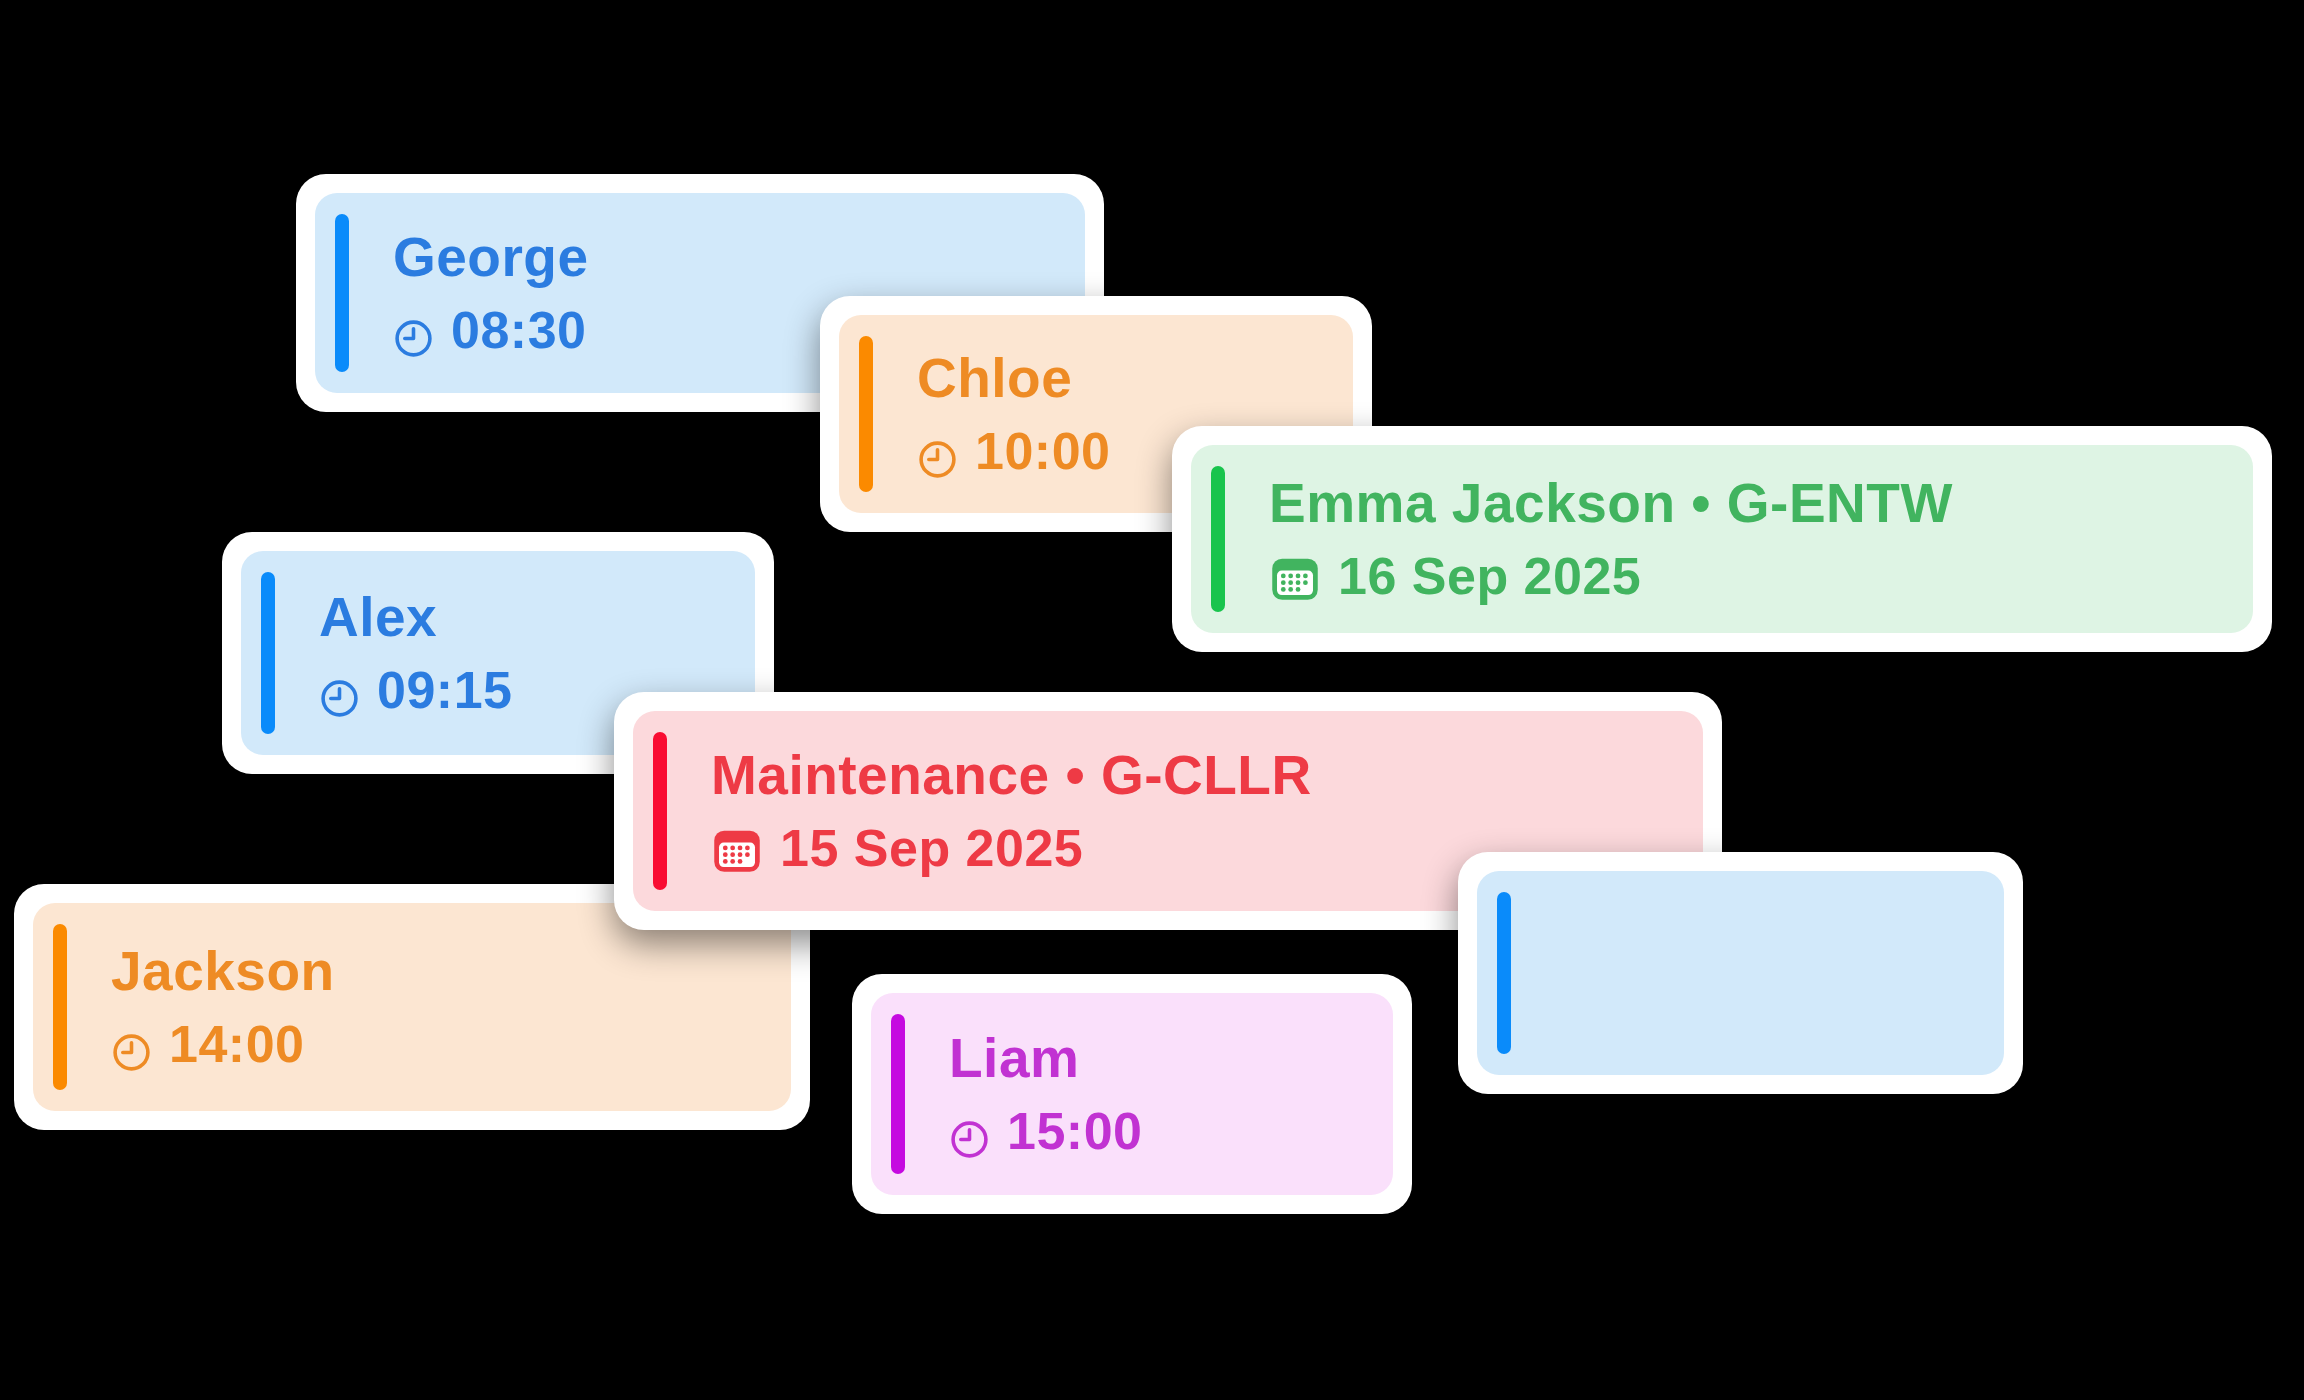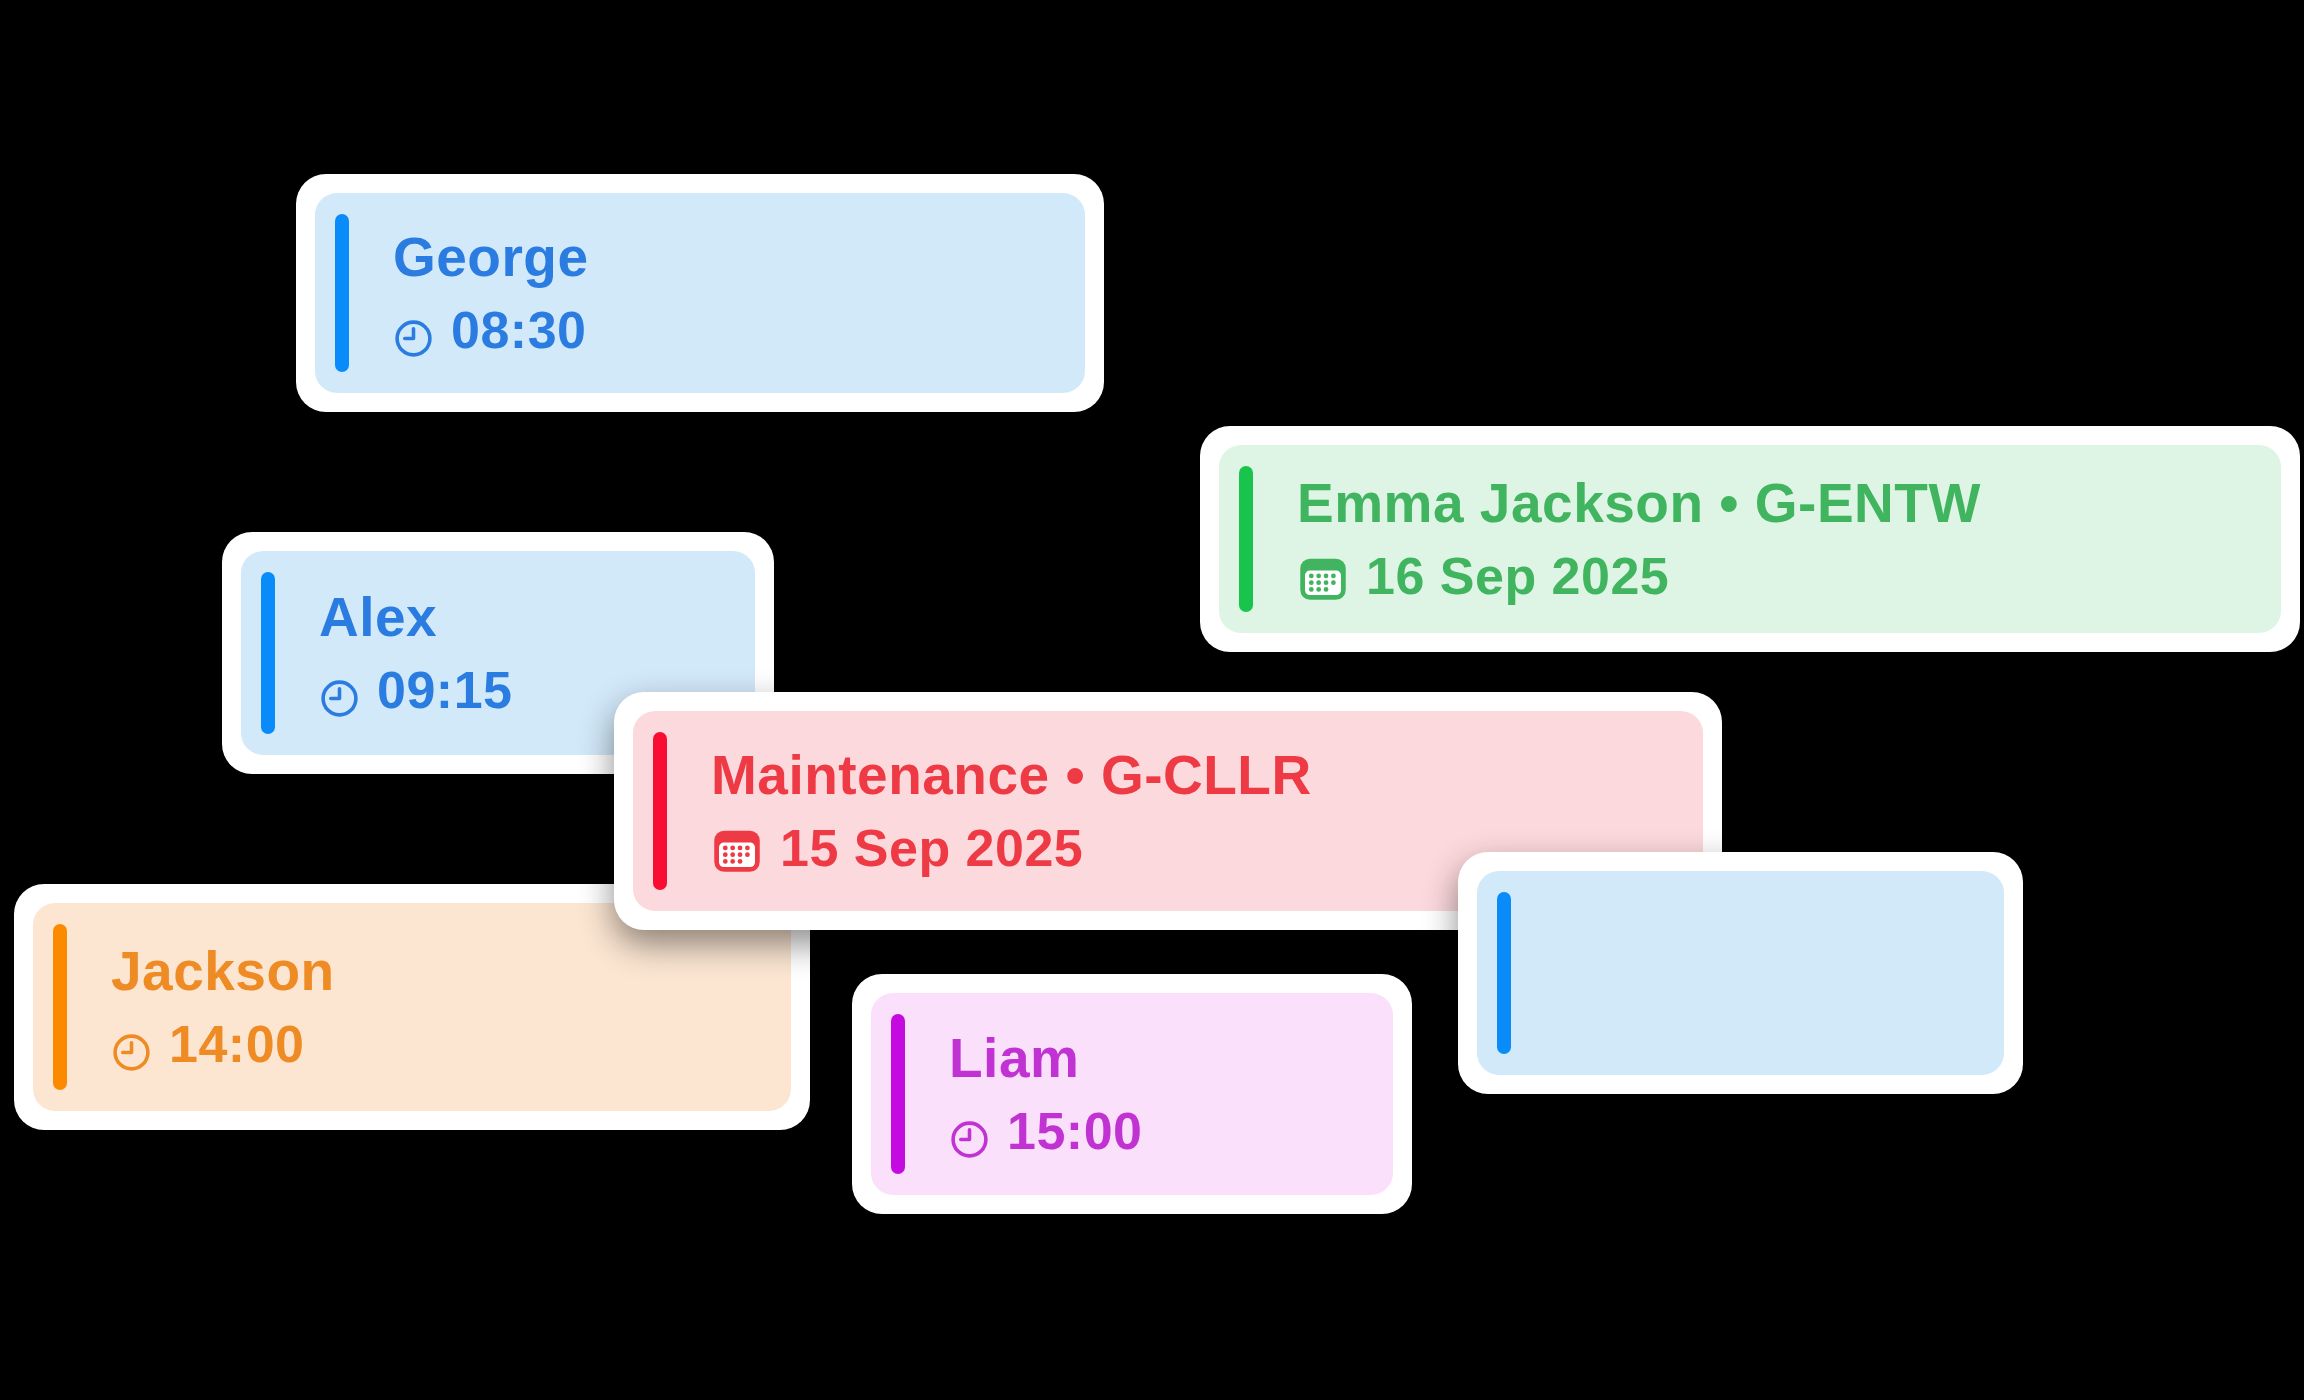--- a/index.html
+++ b/index.html
@@ -89,21 +89,37 @@
           <svg class="icon clock" viewBox="0 0 24 24" fill="none" xmlns="http://www.w3.org/2000/svg">
             <circle cx="12" cy="12" r="9.6" stroke="currentColor" stroke-width="2.1"></circle>
             <path d="M12 12 V 6.3 M12 12 H 6.9" stroke="currentColor" stroke-width="2.1" stroke-linecap="round"></path>
           </svg>
 
           <span class="value">08:30</span>
         </div>
       </div>
     </div>
   </div>
-    <div class="card" style="left: 1172px; top: 426px; width: 1100px; height: 226px; z-index: 3; background: rgb(255, 255, 255); margin-left: 28px; --panel: #def4e4; --accent: #19c44d; --ink: #41b45f;">
+    <div class="card" style="left: 820px; top: 296px; width: 552px; height: 236px; z-index: 2; background: rgb(255, 255, 255); --panel: #fce6d2; --accent: #fb8a00; --ink: #ee8b24;">
+    <div class="panel">
+      <span class="bar"></span>
+      <div class="content">
+        <div class="name">Chloe</div>
+        <div class="meta">
+          <svg class="icon clock" viewBox="0 0 24 24" fill="none" xmlns="http://www.w3.org/2000/svg">
+            <circle cx="12" cy="12" r="9.6" stroke="currentColor" stroke-width="2.1"></circle>
+            <path d="M12 12 V 6.3 M12 12 H 6.9" stroke="currentColor" stroke-width="2.1" stroke-linecap="round"></path>
+          </svg>
+
+          <span class="value">10:00</span>
+        </div>
+      </div>
+    </div>
+  </div>
+    <div class="card" style="left: 1172px; top: 426px; width: 1100px; height: 226px; z-index: 3; background: rgb(255, 255, 255); --panel: #def4e4; --accent: #19c44d; --ink: #41b45f;">
     <div class="panel">
       <span class="bar"></span>
       <div class="content">
         <div class="name">Emma Jackson • G-ENTW</div>
         <div class="meta">
 
           <svg class="icon calendar" viewBox="0 0 24 24" xmlns="http://www.w3.org/2000/svg">
             <rect x="1.5" y="2.6" width="21" height="19" rx="4.6" fill="currentColor"></rect>
             <rect x="3.7" y="8.1" width="16.6" height="11.3" rx="2.2" fill="#ffffff"></rect>
             <g fill="currentColor">

